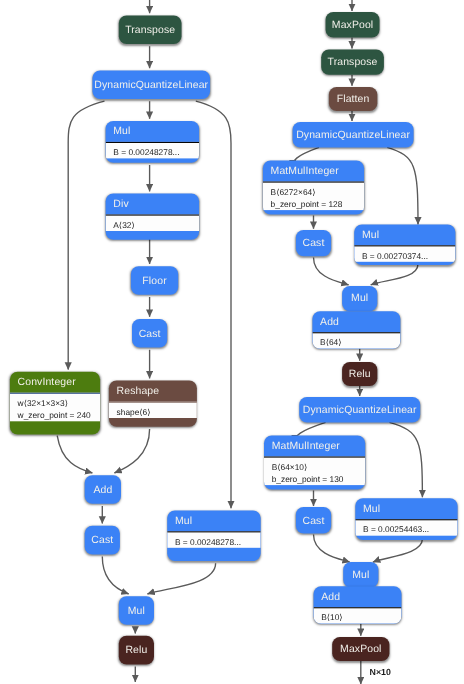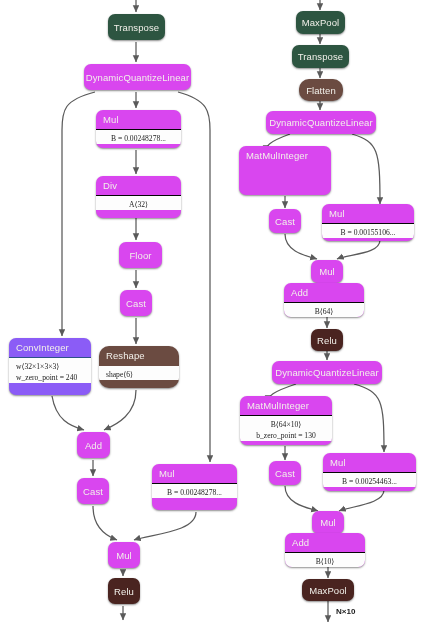--- a/index.html
+++ b/index.html
@@ -54,36 +54,35 @@
   }
   .node.detailed .hdr {
     padding: 0 7px;
     height: 19px;
   }
   .node .body {
     box-sizing: border-box;
     background: #fdfdfd;
     border-top: 1px solid #111;
     padding: 3px 7px 0 7px;
-    font-family: Liberation Serif, serif;
   }
   .attr {
     font-size: 7.6px;
     color: #1b1b1b;
     line-height: 11px;
     white-space: nowrap;
   }
   
-  .c-black  { background: #d946ef; text-align: center; }
+  .c-black  { background: #3b82f6; }
   .c-black  .body { border-color:#050505; }
   .c-green  { background: #2d5541; }
-  .c-brown  { background: #6b4b41; border-radius: 10px; }
+  .c-brown  { background: #6b4b41; }
   .c-brown  .body { border-color:#6b4b41; }
   .c-maroon { background: #4a2420; }
-  .c-blue   { background: #8b5cf6; }
+  .c-blue   { background: #4d7c0f; }
   .c-blue   .body { border-color:#2e5288; }
   .node.c-blue .body, .node.c-brown .body { background:#fdfdfd; }
 
   .out-label {
     position: absolute;
     font-size: 8px;
     color: #1b1b1b;
     white-space: nowrap;
     z-index: 6;
   }
@@ -231,30 +230,34 @@
   <div class="node simple c-brown" style="left:299px; top:79px; width:44px; height:22px;">
     <div class="hdr">Flatten</div>
   </div>
 
   <div class="node simple c-black" style="left:266px; top:111px; width:110px; height:23px;">
     <div class="hdr">DynamicQuantizeLinear</div>
   </div>
 
   <div class="node detailed c-black" style="left:239px; top:146px; width:92px; height:49px;">
     <div class="hdr">MatMulInteger</div>
+    <div class="body">
+      <div class="attr">B⟨6272×64⟩</div>
+      <div class="attr">b_zero_point = 128</div>
+    </div>
   </div>
 
   <div class="node simple c-black" style="left:269px; top:209px; width:32px; height:24px;">
     <div class="hdr">Cast</div>
   </div>
 
   <div class="node detailed c-black" style="left:322px; top:204px; width:92px; height:37px;">
     <div class="hdr">Mul</div>
     <div class="body">
-      <div class="attr">B = 0.00155106...</div>
+      <div class="attr">B = 0.00270374...</div>
     </div>
   </div>
 
   <div class="node simple c-black" style="left:311px; top:260px; width:32px; height:23px;">
     <div class="hdr">Mul</div>
   </div>
 
   <div class="node detailed c-black" style="left:284px; top:283px; width:80px; height:34px;">
     <div class="hdr">Add</div>
     <div class="body">

